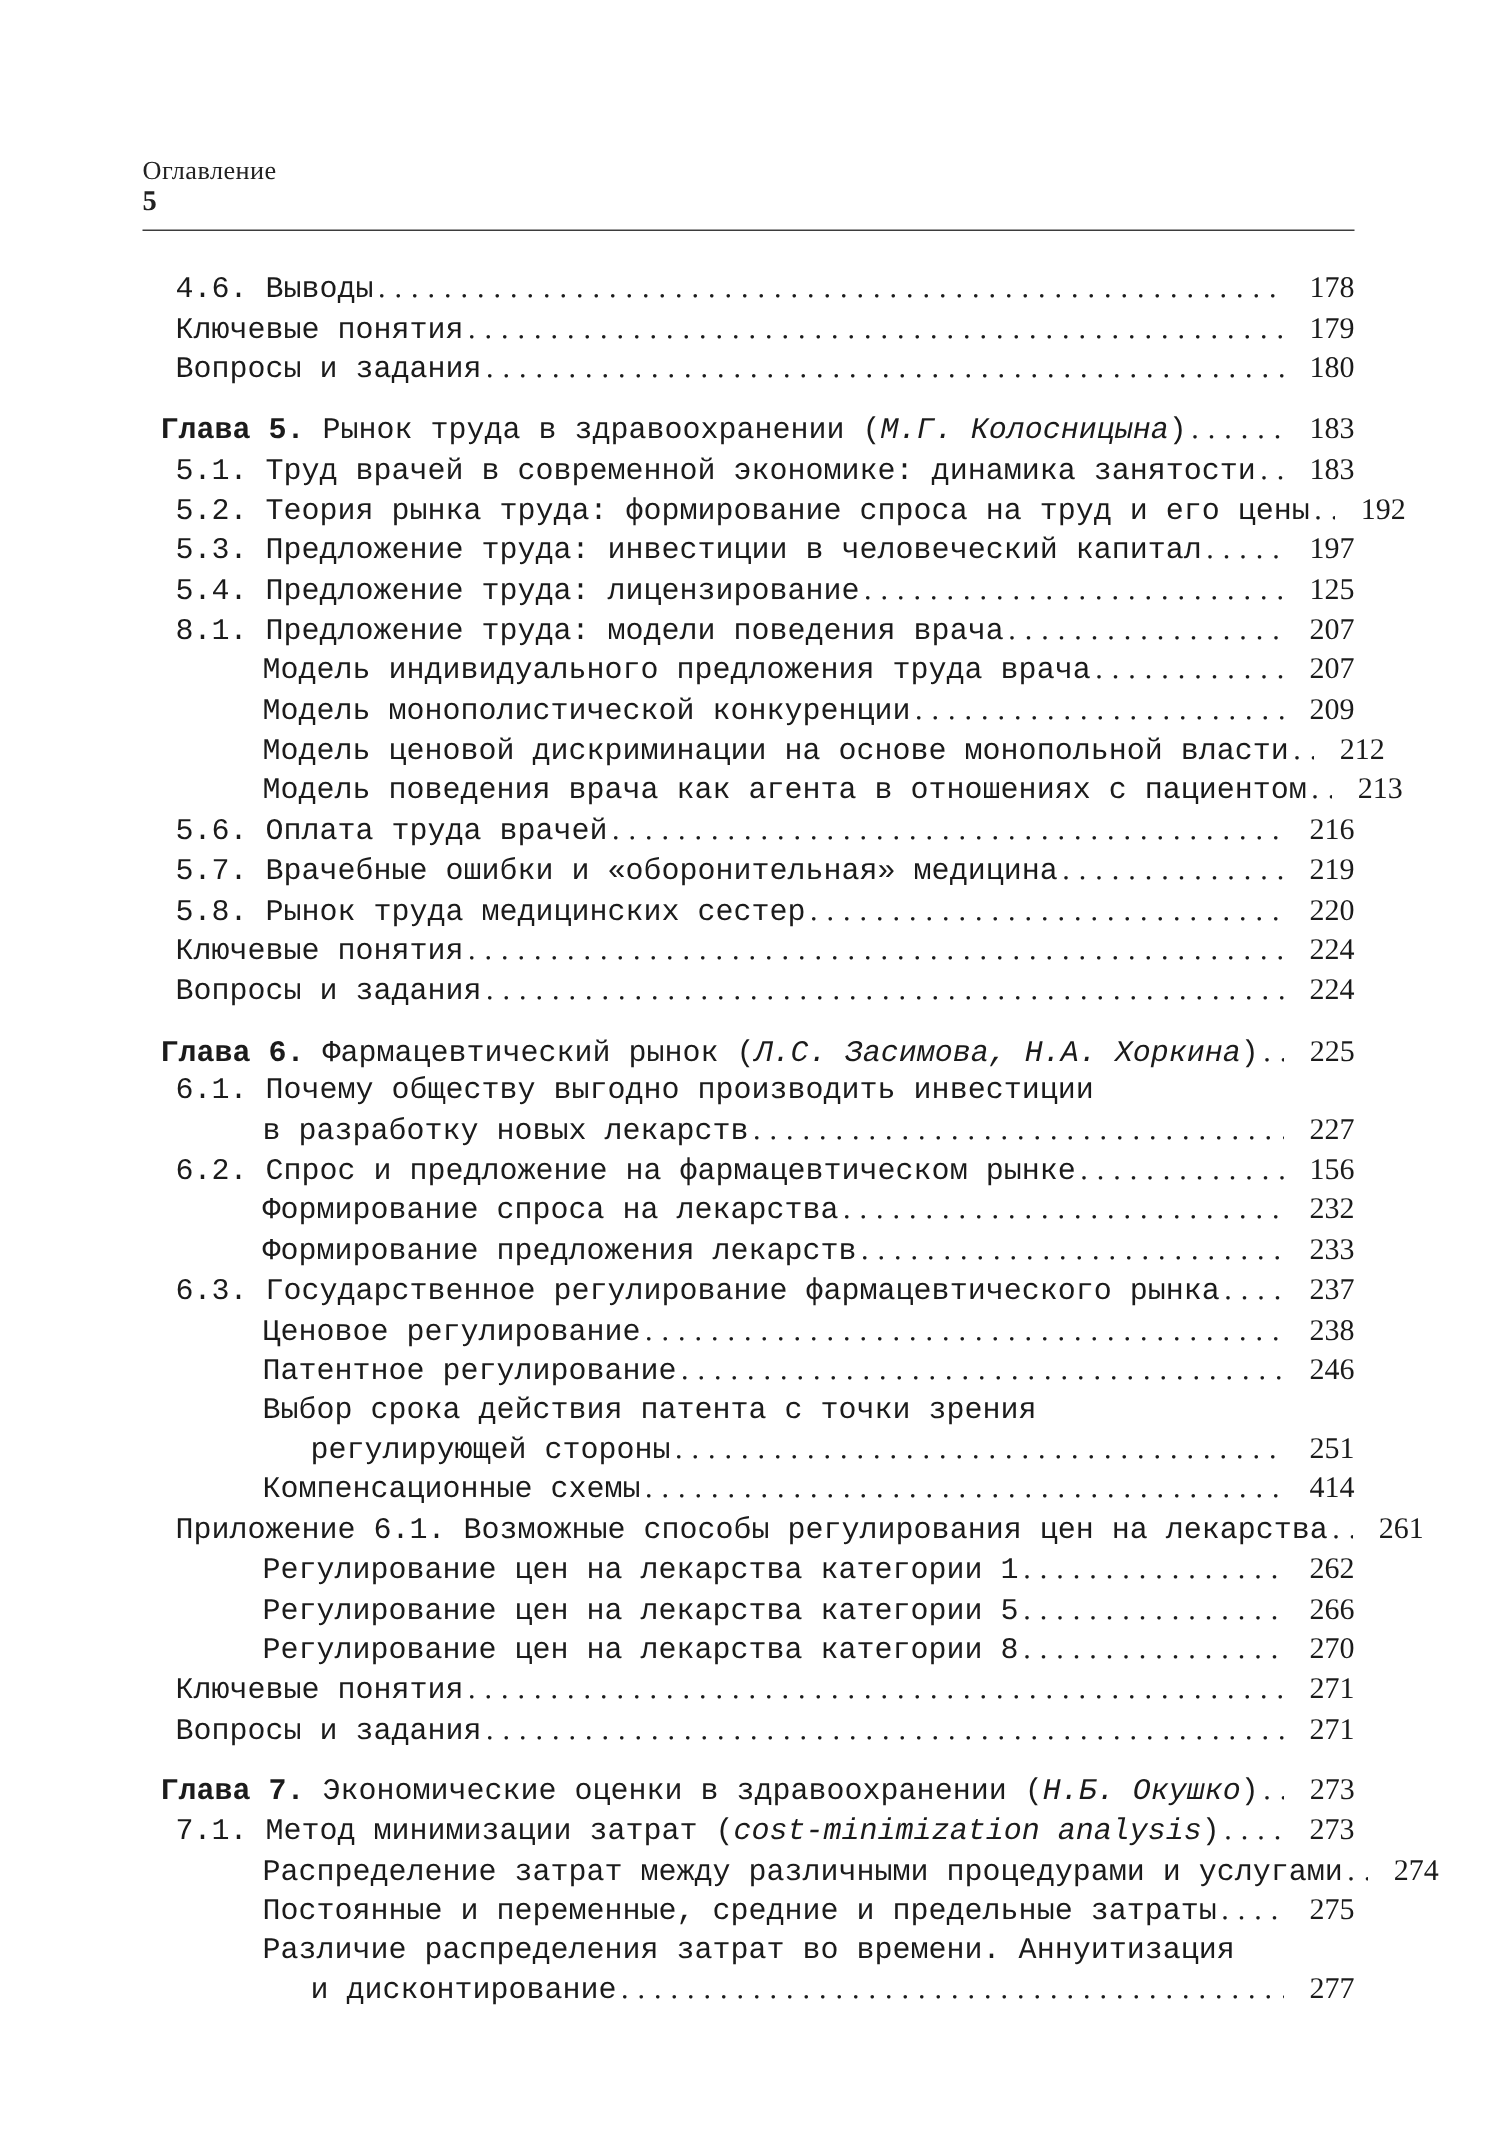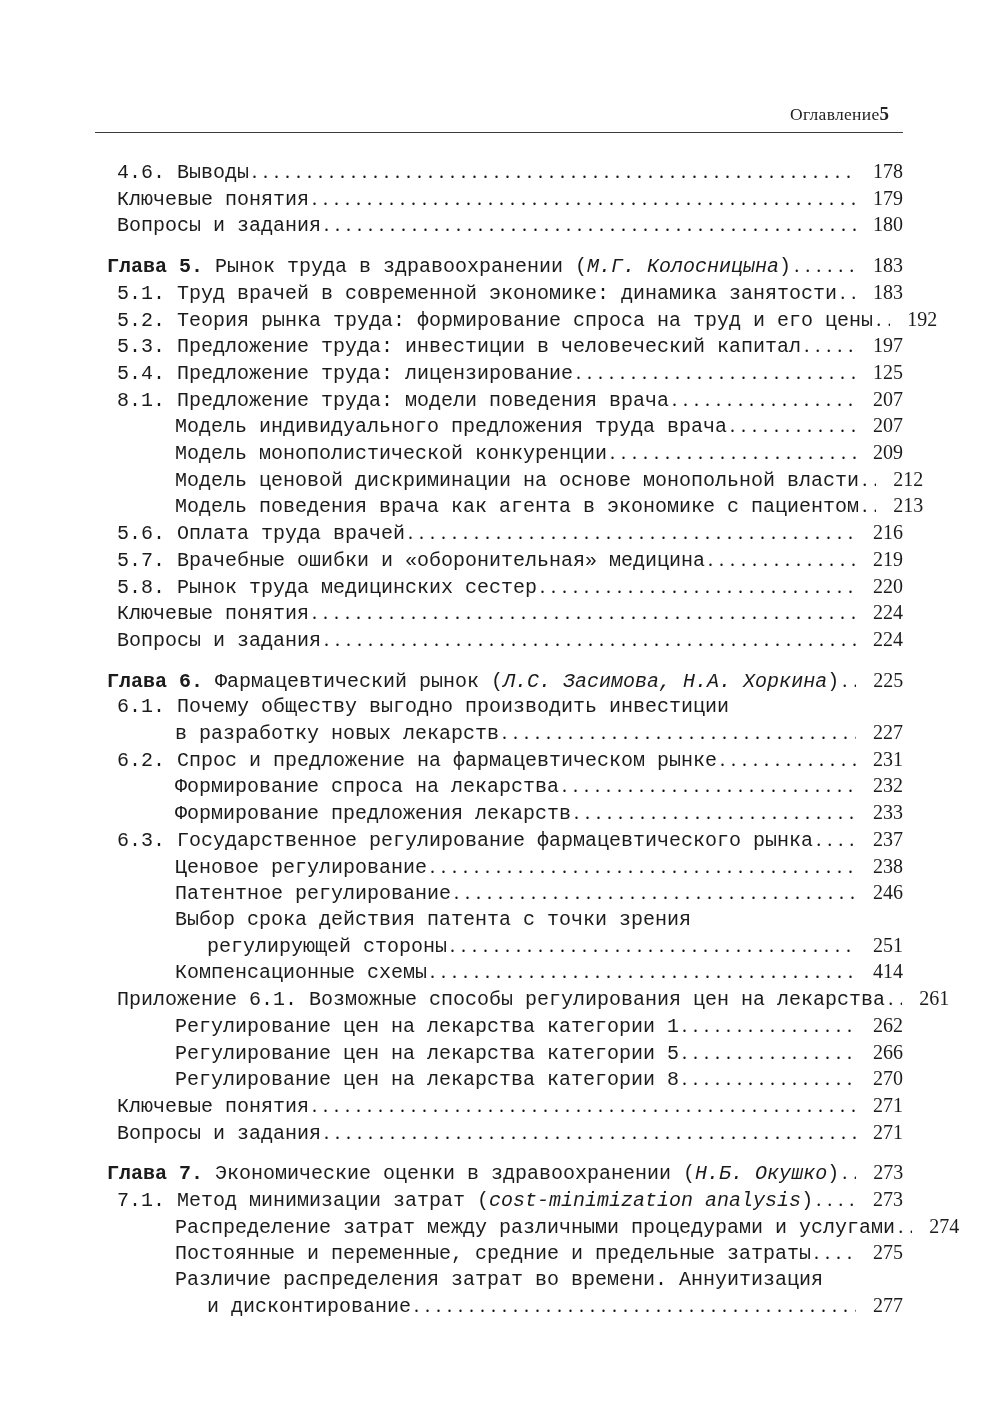--- a/index.html
+++ b/index.html
@@ -14,23 +14,24 @@
     background: #ffffff;
     color: #1b1b1b;
     font-family: "Liberation Serif", serif;
     box-sizing: border-box;
     padding: 103px 97px 0 95px;
     overflow: hidden;
   }
   .runhead {
     display: flex;
     align-items: baseline;
-    justify-content: flex-end;
+    justify-content: center;
     font-size: 17.5px;
     color: #222;
+    flex-direction: column;
   }
   .rh-title {
     letter-spacing: 0.3px;
   }
   .rh-page {
     font-weight: bold;
     font-size: 19px;
     padding-right: 14px;
   }
   .rule {
@@ -138,21 +139,21 @@
         <span class="title"><span class="s-n">Модель монополистической конкуренции</span></span>
         <span class="dots"></span>
         <span class="pageno">209</span>
       </div>
       <div class="row ind2">
         <span class="title"><span class="s-n">Модель ценовой дискриминации на основе монопольной власти </span></span>
         <span class="dots"></span>
         <span class="pageno">212</span>
       </div>
       <div class="row ind2">
-        <span class="title"><span class="s-n">Модель поведения врача как агента в экономике с пациентом</span></span>
+        <span class="title"><span class="s-n">Модель поведения врача как агента в отношениях с пациентом</span></span>
         <span class="dots"></span>
         <span class="pageno">213</span>
       </div>
       <div class="row ind1">
         <span class="title"><span class="s-n">5.6. Оплата труда врачей </span></span>
         <span class="dots"></span>
         <span class="pageno">216</span>
       </div>
       <div class="row ind1">
         <span class="title"><span class="s-n">5.7. Врачебные ошибки и «оборонительная» медицина </span></span>
@@ -183,21 +184,21 @@
         <span class="title"><span class="s-n">6.1. Почему обществу выгодно производить инвестиции</span></span>
       </div>
       <div class="row ind2">
         <span class="title"><span class="s-n">в разработку новых лекарств </span></span>
         <span class="dots"></span>
         <span class="pageno">227</span>
       </div>
       <div class="row ind1">
         <span class="title"><span class="s-n">6.2. Спрос и предложение на фармацевтическом рынке</span></span>
         <span class="dots"></span>
-        <span class="pageno">231</span>
+        <span class="pageno">156</span>
       </div>
       <div class="row ind2">
         <span class="title"><span class="s-n">Формирование спроса на лекарства </span></span>
         <span class="dots"></span>
         <span class="pageno">232</span>
       </div>
       <div class="row ind2">
         <span class="title"><span class="s-n">Формирование предложения лекарств</span></span>
         <span class="dots"></span>
         <span class="pageno">233</span>

